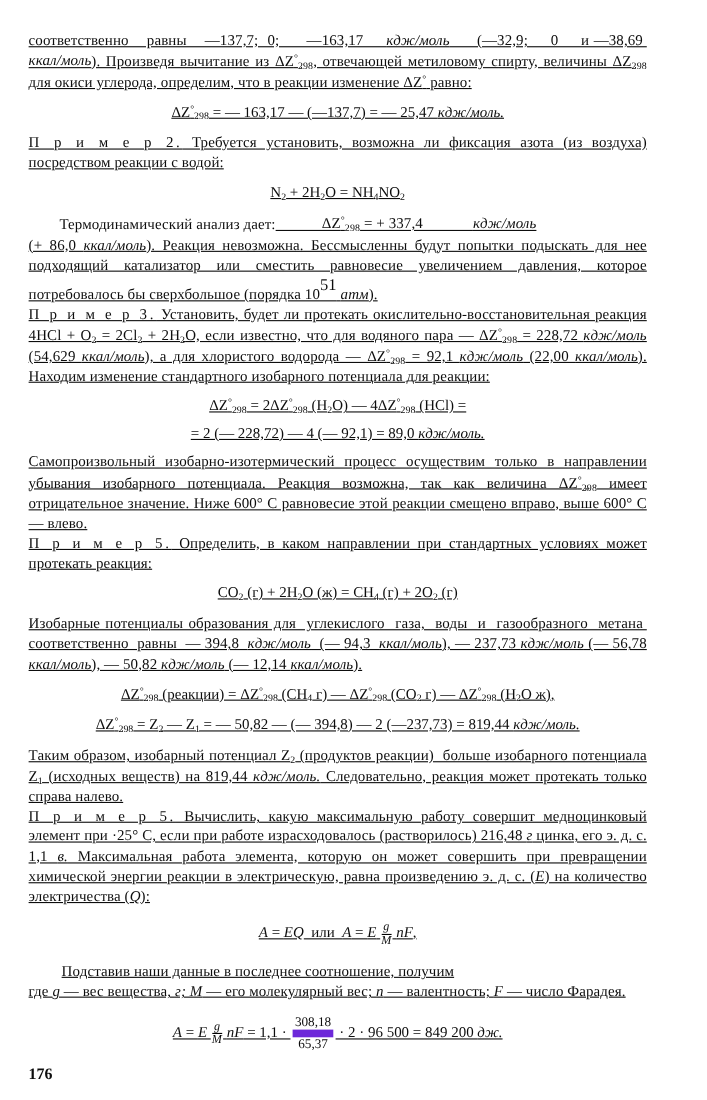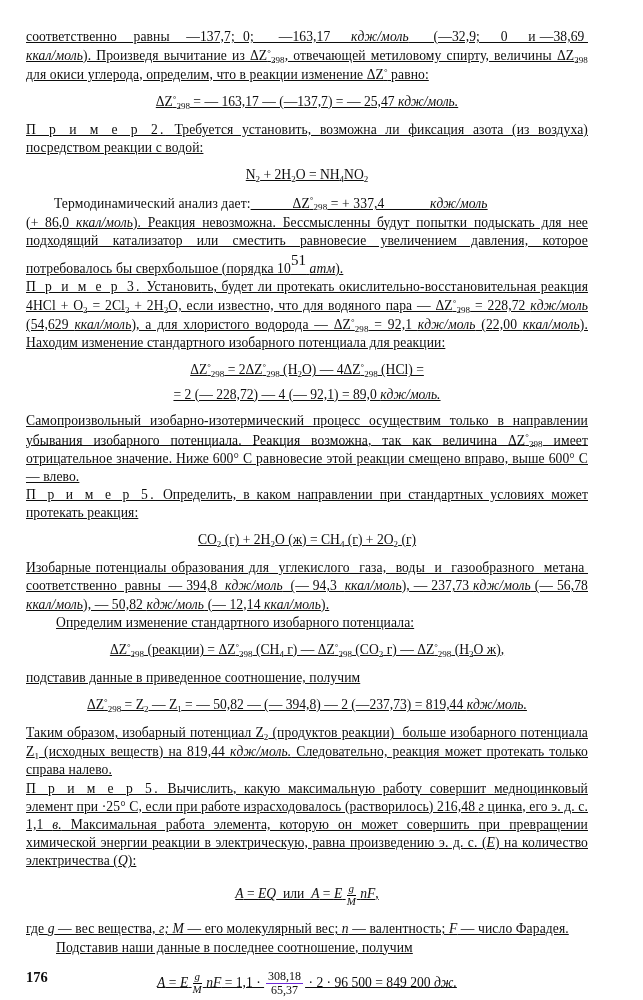--- a/index.html
+++ b/index.html
@@ -53,21 +53,21 @@
   }
   .frac {
     display: inline-block;
     vertical-align: middle;
     text-align: center;
     font-size: 12px;
     line-height: 1.08;
     margin: 0 2px;
   }
   .frac .num { display: block; padding: 0 2px; }
-  .frac .den { display: block; border-top: 1px solid #6d28d9; padding: 0 2px; }
+  .frac .den { display: block; border-top: 7px solid #6d28d9; padding: 0 2px; }
   .frac-sm {
     display: inline-block;
     vertical-align: middle;
     text-align: center;
     font-size: 11px;
     line-height: 1.05;
     margin: 0 1px;
     font-style: italic;
   }
   .frac-sm .num { display: block; }
@@ -129,54 +129,48 @@
   </p>
 
   <div class="eq">
     CO<sub>2</sub> (г) + 2H<sub>2</sub>O (ж) = CH<sub>4</sub> (г) + 2O<sub>2</sub> (г)
   </div>
 
   <p class="para">
     Изобарные потенциалы образования для&nbsp; углекислого&nbsp; газа,&nbsp; воды&nbsp; и&nbsp; газообразного&nbsp; метана&nbsp; соответственно&nbsp; равны&nbsp; — 394,8&nbsp; <span class="it">кдж/моль</span>&nbsp; (— 94,3&nbsp; <span class="it">ккал/моль</span>), — 237,73 <span class="it">кдж/моль</span> (— 56,78 <span class="it">ккал/моль</span>), — 50,82 <span class="it">кдж/моль</span> (— 12,14 <span class="it">ккал/моль</span>).
   </p>
 
-  <p class="para indent">
-    <span>Определим изменение стандартного изобарного потенциала:</span>
-  </p>
 
   <div class="eq">
     ΔZ<span class="deg">°</span><sub>298</sub> (реакции) = ΔZ<span class="deg">°</span><sub>298</sub> (CH<sub>4</sub> г) — ΔZ<span class="deg">°</span><sub>298</sub> (CO<sub>2</sub> г) — ΔZ<span class="deg">°</span><sub>298</sub> (H<sub>2</sub>O ж)<span class="it">,</span>
   </div>
 
-  <p class="para">
-    <span>подставив данные в приведенное соотношение, получим</span>
-  </p>
 
   <div class="eq">
     ΔZ<span class="deg">°</span><sub>298</sub> = Z<sub>2</sub> — Z<sub>1</sub> = — 50,82 — (— 394,8) — 2 (—237,73) = 819,44 <span class="it">кдж/моль.</span>
   </div>
 
   <p class="para blk">
     Таким образом, изобарный потенциал Z<sub>2</sub> (продуктов реакции)&nbsp; больше изобарного потенциала Z<sub>1</sub> (исходных веществ) на 819,44 <span class="it">кдж/моль.</span> Следовательно, реакция может протекать только справа налево.
   </p>
 
   <p class="para">
     <span class="sp">П р и м е р  5.</span><span> Вычислить, какую максимальную работу совершит медноцинковый элемент при ·25° С, если при работе израсходовалось (растворилось) 216,48 <span class="it">г</span> цинка, его э. д. с. 1,1 <span class="it">в.</span> Максимальная работа элемента, которую он может совершить при превращении химической энергии реакции в электрическую, равна произведению э. д. с. (<span class="it">E</span>) на количество электричества (<span class="it">Q</span>):</span>
   </p>
 
   <div class="eq" style="margin-top:13px;margin-bottom:13px">
     <span class="it">A</span> = <span class="it">EQ</span>&nbsp; или&nbsp; <span class="it">A</span> = <span class="it">E</span> <span class="frac-sm"><span class="num">g</span><span class="den">M</span></span> <span class="it">nF</span>,
   </div>
 
+  <p class="para indent">
+    <span>Подставив наши данные в последнее соотношение, получим</span>
+  </p>
+
   <p class="para">
     где <span class="it">g</span> — вес вещества, <span class="it">г; M</span> — его молекулярный вес; <span class="it">n</span> — валентность; <span class="it">F</span> — число Фарадея.
-  </p>
-
-  <p class="para indent">
-    <span>Подставив наши данные в последнее соотношение, получим</span>
   </p>
 
   <div class="eq" style="margin-top:13px">
     <span class="it">A</span> = <span class="it">E</span> <span class="frac-sm"><span class="num">g</span><span class="den">M</span></span> <span class="it">nF</span> = 1,1 · <span class="frac"><span class="num">308,18</span><span class="den">65,37</span></span> · 2 · 96 500 = 849 200 <span class="it">дж.</span>
   </div>
 
   <div class="pagenum">176</div>
 </div>
 
 </body></html>

